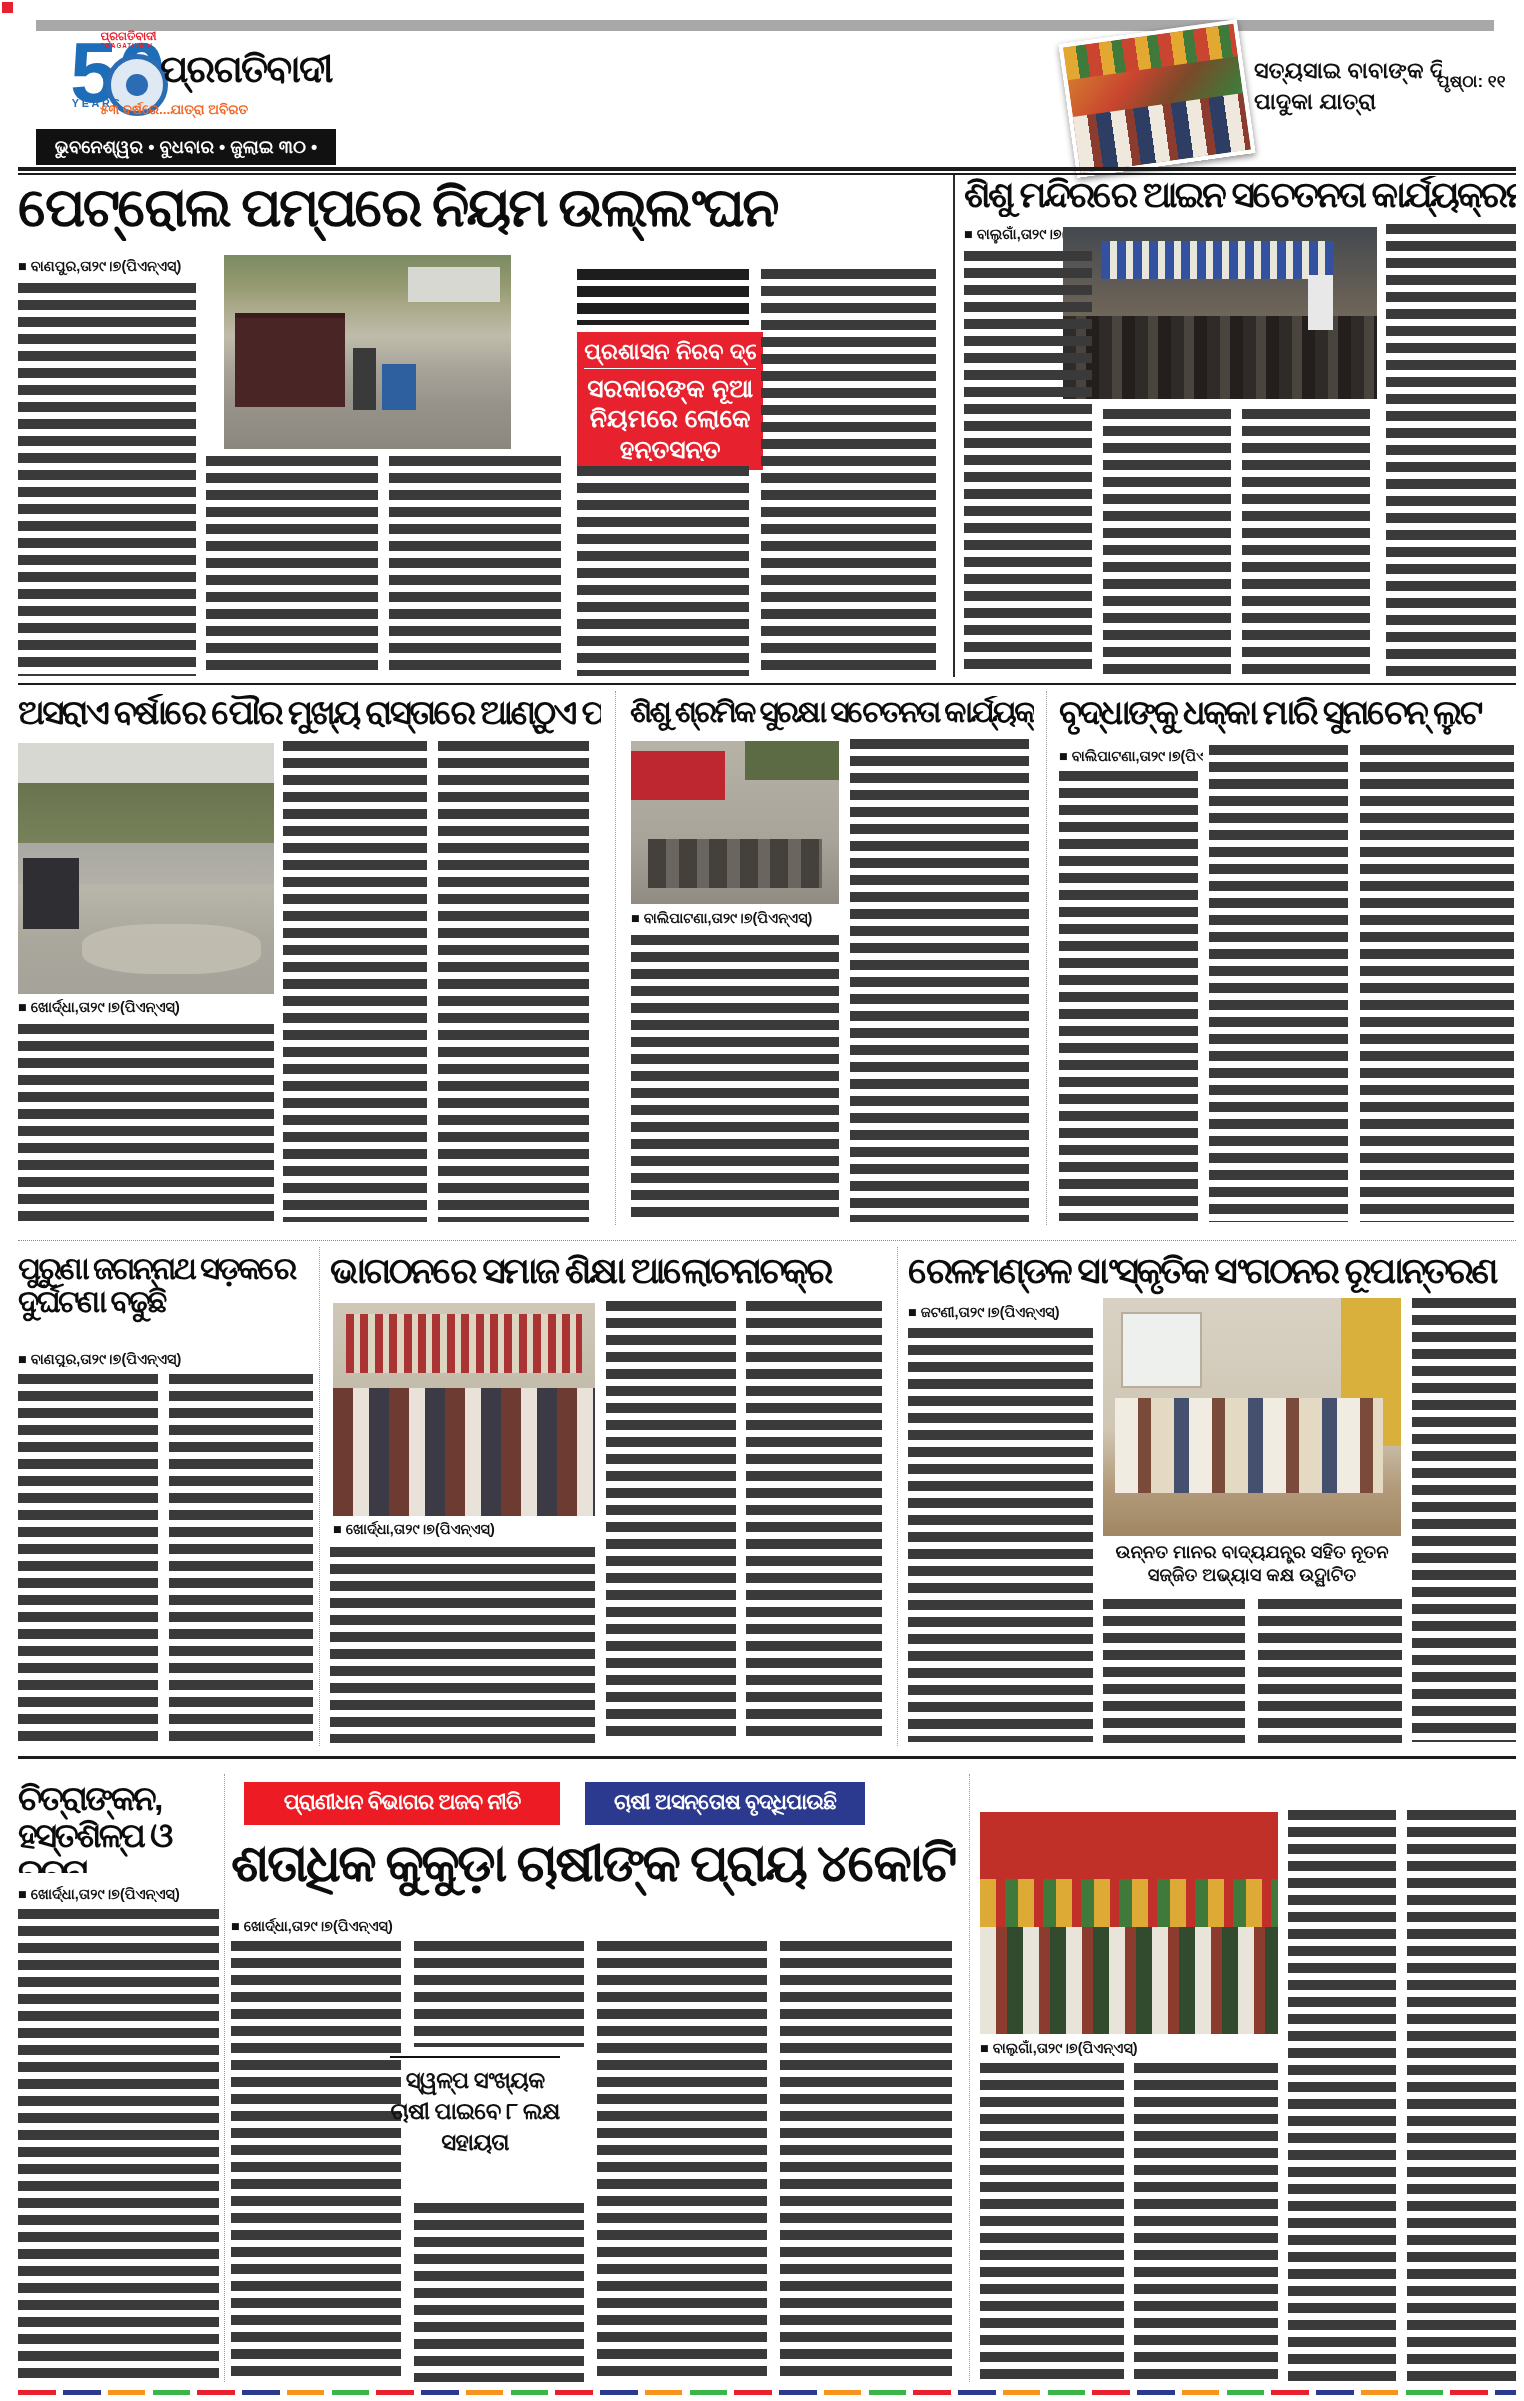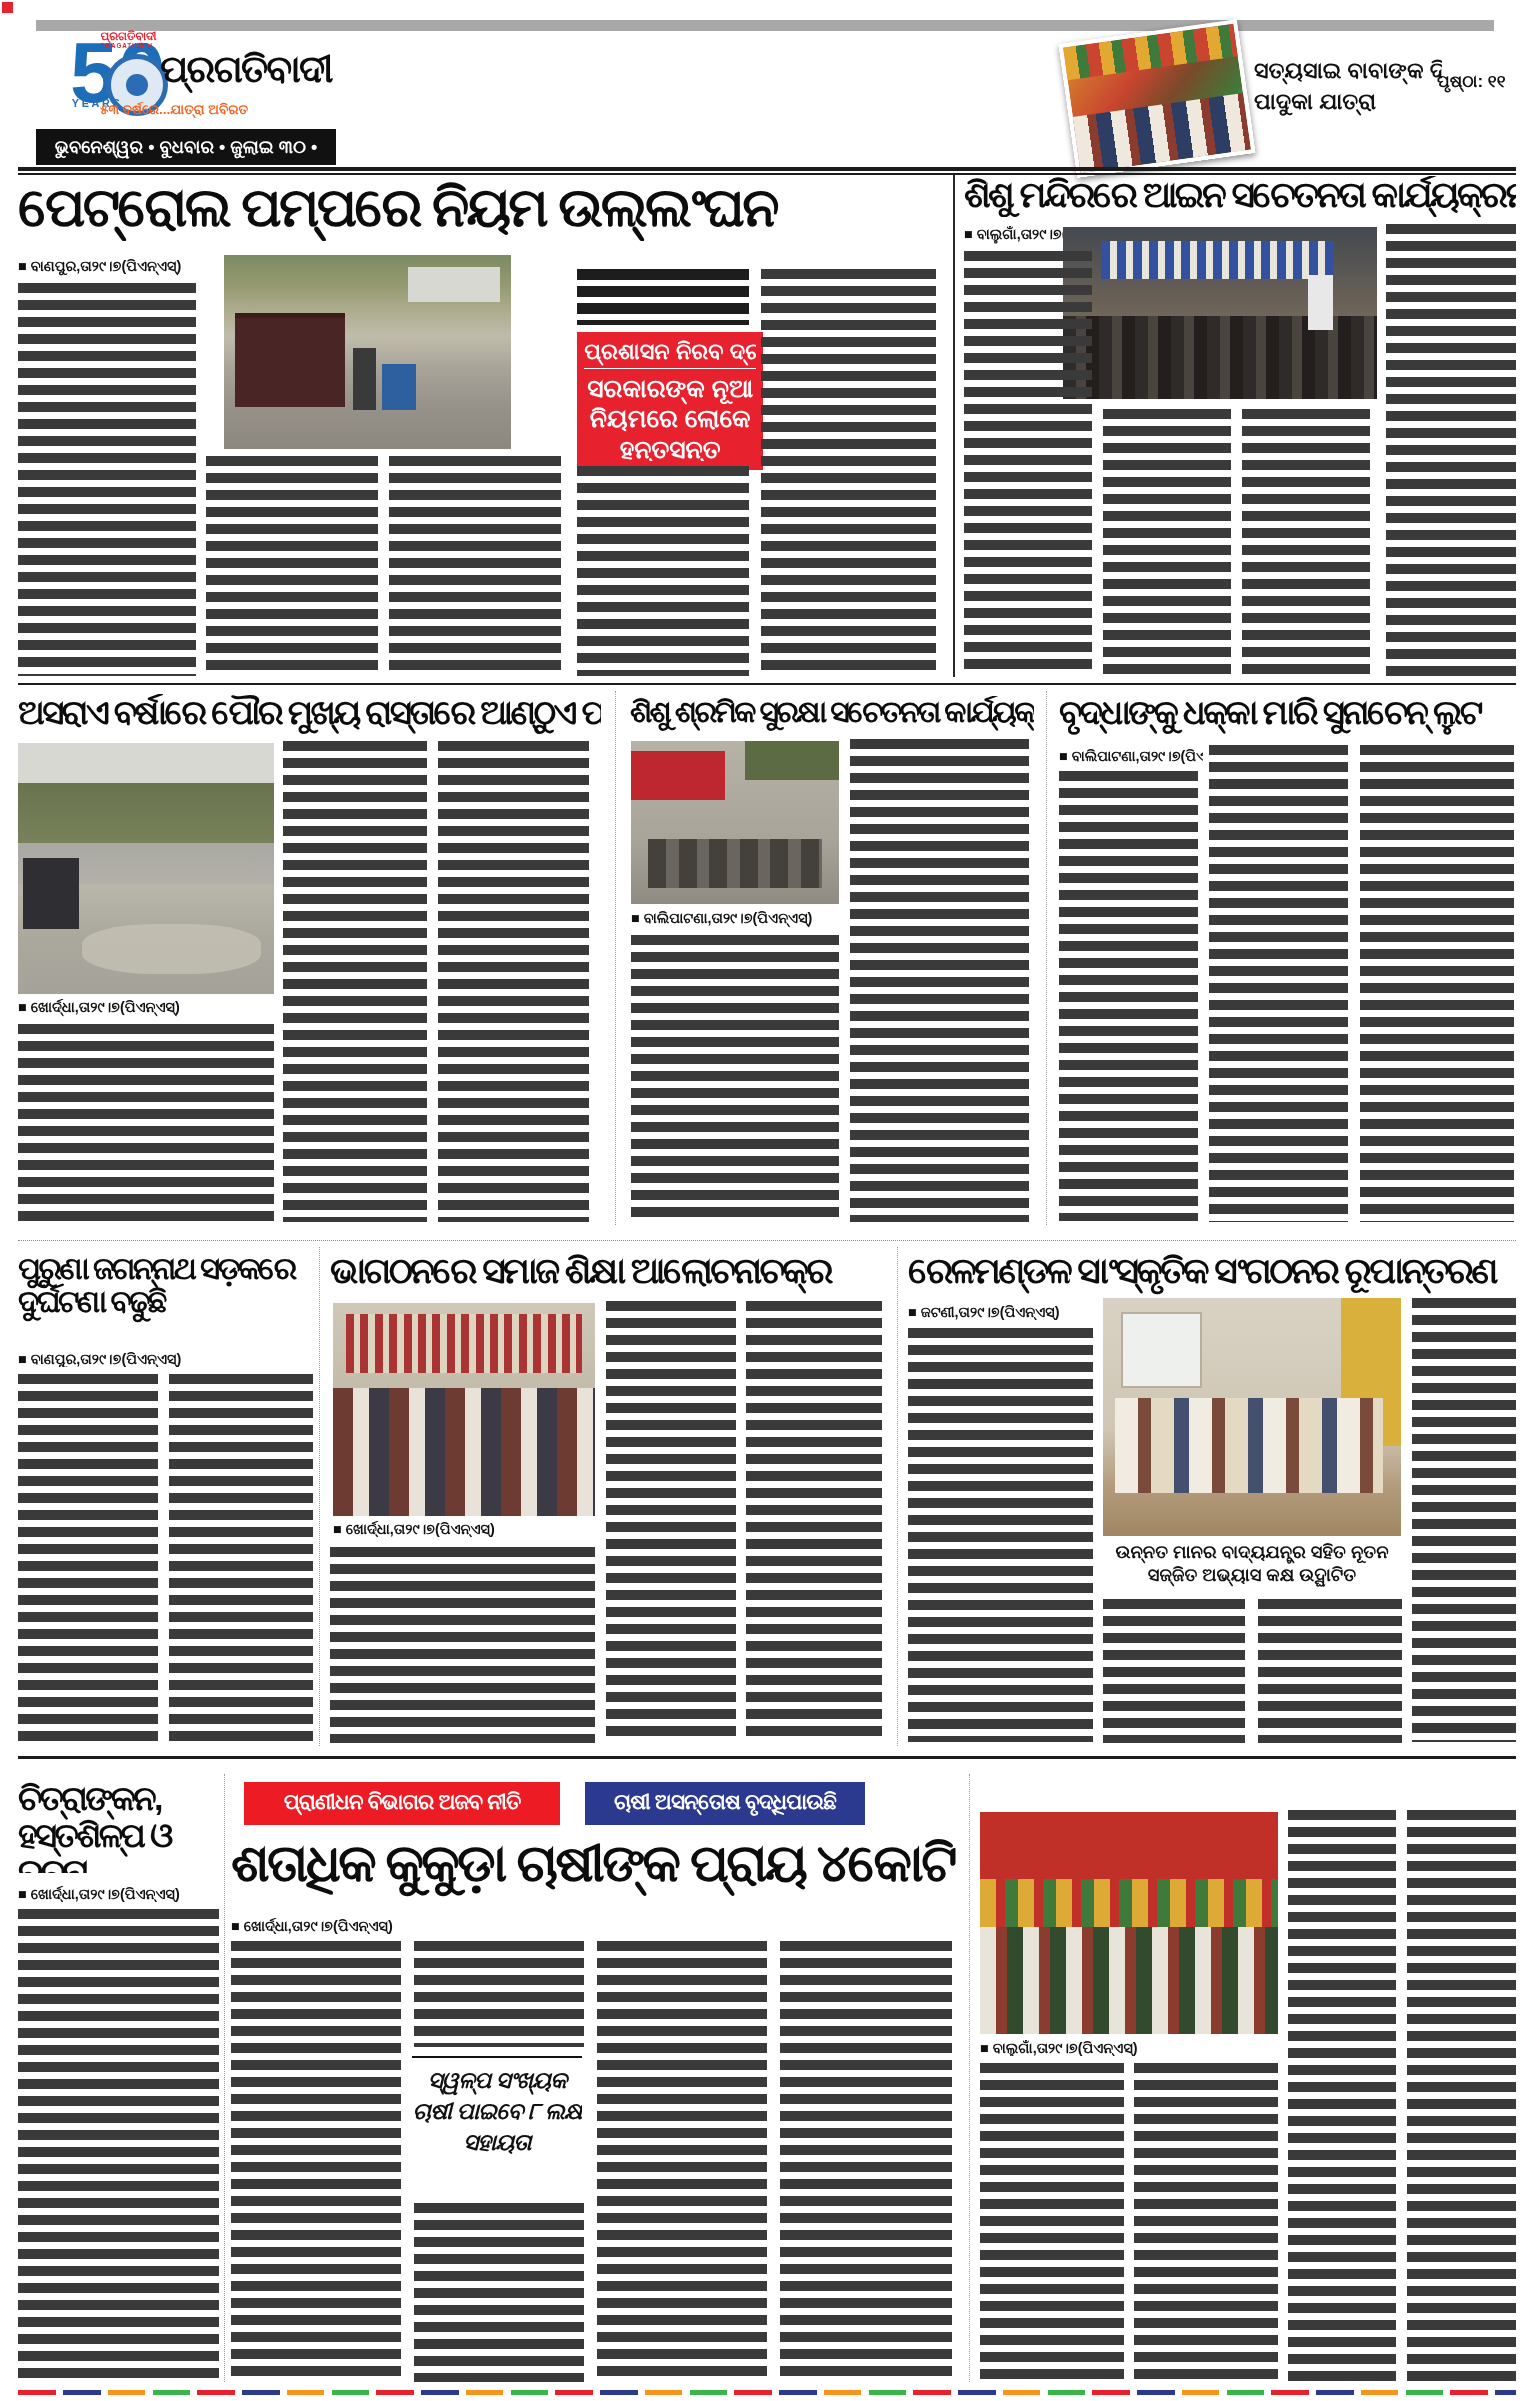--- a/index.html
+++ b/index.html
@@ -181,21 +181,21 @@
 
   <div class="abs vline-dot" style="left:224px;top:1774px;height:608px;"></div>
 
   <div class="abs kicker" style="left:244px;top:1782px;width:316px;height:43px;background:#ed1c24;">ପ୍ରାଣୀଧନ ବିଭାଗର ଅଜବ ନୀତି</div>
   <div class="abs kicker" style="left:585px;top:1782px;width:280px;height:43px;background:#2b3a8f;">ଚାଷୀ ଅସନ୍ତୋଷ ବୃଦ୍ଧିପାଉଛି</div>
   <div class="abs headline" style="left:231px;top:1835px;width:728px;height:66px;font-size:52px;white-space:nowrap;">ଶତାଧିକ କୁକୁଡ଼ା ଚାଷୀଙ୍କ ପ୍ରାୟ ୪କୋଟି କ୍ଷତି</div>
   <div class="abs byline" style="left:231px;top:1918px;width:215px;height:16px;">■ ଖୋର୍ଦ୍ଧା,ତା୨୯।୭(ପିଏନ୍ଏସ୍)</div>
 
   <div class="abs greek" style="left:231px;top:1941px;width:170px;height:441px;"></div>
   <div class="abs greek" style="left:414px;top:1941px;width:170px;height:106px;"></div>
-  <div class="abs inset" style="left:412px;top:2056px;width:170px;height:131px;padding-top:7.2px;font-style:italic;">ସ୍ୱଳ୍ପ ସଂଖ୍ୟକ ଚାଷୀ ପାଇବେ ୮ ଲକ୍ଷ ସହାୟତା</div>
+  <div class="abs inset" style="left:390px;top:2056px;width:170px;height:131px;padding-top:7.2px;">ସ୍ୱଳ୍ପ ସଂଖ୍ୟକ ଚାଷୀ ପାଇବେ ୮ ଲକ୍ଷ ସହାୟତା</div>
   <div class="abs greek" style="left:414px;top:2203px;width:170px;height:179px;"></div>
   <div class="abs greek" style="left:597px;top:1941px;width:170px;height:441px;"></div>
   <div class="abs greek" style="left:780px;top:1941px;width:172px;height:441px;"></div>
 
   <div class="abs vline-dot" style="left:969px;top:1774px;height:608px;"></div>
 
   <div class="abs photo" style="left:980px;top:1812px;width:298px;height:222px;background:#c9b48a;">
     <div class="abs" style="left:0;top:0;width:100%;height:30%;background:#c03028;"></div>
     <div class="abs" style="left:0;top:30%;width:100%;height:22%;background:repeating-linear-gradient(90deg,#ddab35 0 16px,#c03028 16px 25px,#3f7a3a 25px 38px);"></div>
     <div class="abs" style="left:0;top:52%;width:100%;height:48%;background:repeating-linear-gradient(90deg,#e8e4da 0 16px,#8c3b2f 16px 27px,#324a2e 27px 43px);"></div>

